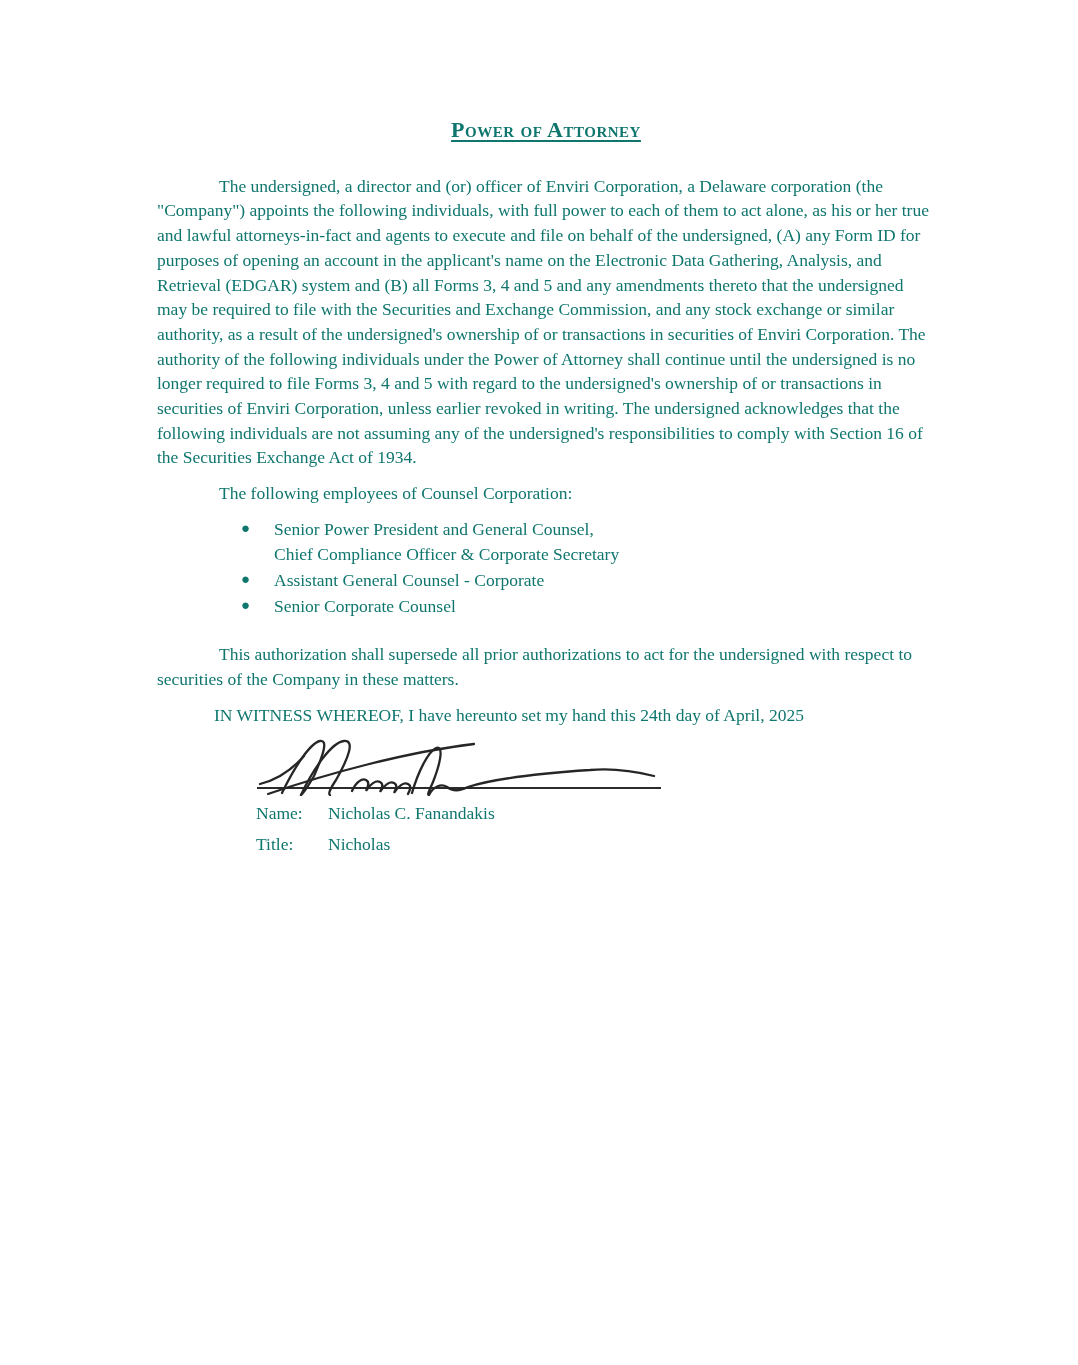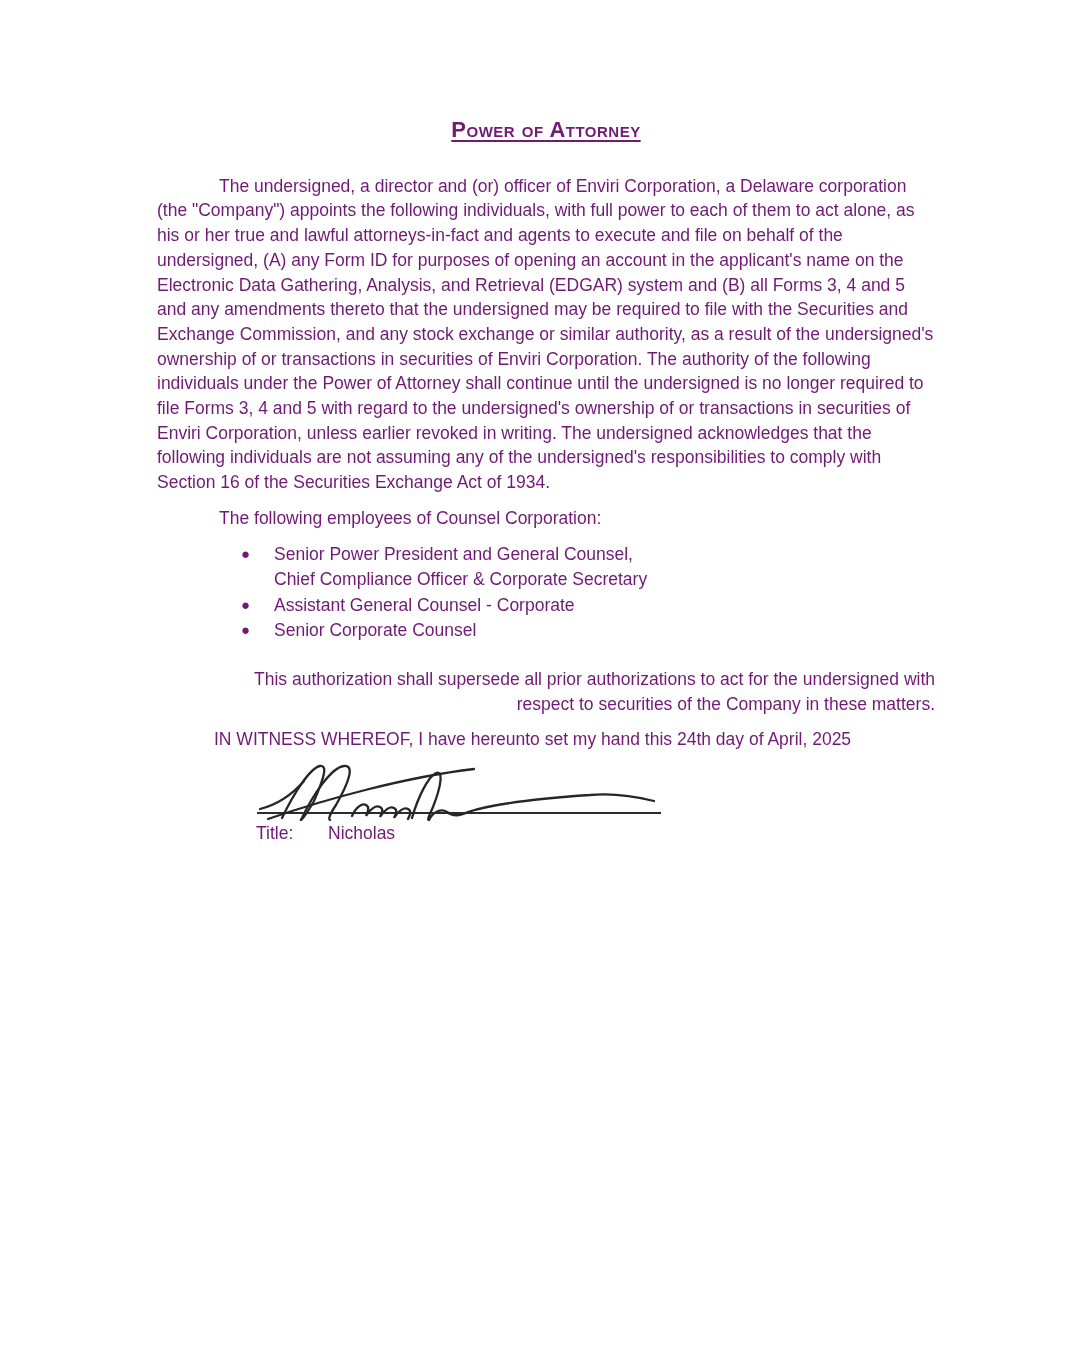--- a/index.html
+++ b/index.html
@@ -5,22 +5,22 @@
   html, body {
     margin: 0;
     padding: 0;
     background: #ffffff;
   }
   .page {
     position: relative;
     width: 1078px;
     height: 1053px;
     background: #ffffff;
-    font-family: Liberation Sans, sans-serif;
-    color: #701a75;
+    font-family: Liberation Serif, serif;
+    color: #0f766e;
     overflow: hidden;
   }
   .content {
     padding: 118px 132px 0 146px;
   }
   .doc-title {
     font-size: 22px;
     font-weight: bold;
     font-variant: small-caps;
     letter-spacing: 0.5px;
@@ -56,21 +56,20 @@
     padding-left: 128px;
   }
   ul.appointee-list li .bullet-dot {
     position: absolute;
     left: 95px;
     top: -1px;
     font-size: 15px;
   }
   .para-supersede {
     margin-bottom: 89px;
-    text-align: right;
   }
   .para-witness {
     text-indent: 57px;
     white-space: nowrap;
     margin-bottom: 6px;
   }
   .sig-area {
     margin-left: 110px;
     margin-top: 8px;
   }
@@ -136,20 +135,24 @@
             <path d="M4,46 C20,42 34,34 48,18"></path>
             <path d="M26,55 C38,30 54,5 64,3 C72,2 68,15 58,38 C51,50 47,56 45,57"></path>
             <path d="M45,57 C57,31 76,4 88,3 C99,2 93,19 80,42 C74,51 72,56 74,57"></path>
             <path d="M12,56 C70,36 150,14 218,6"></path>
             <path d="M96,53 C100,44 106,40 110,42 C114,44 112,49 110,53 C114,46 120,42 124,44 C128,46 126,50 124,54 C128,47 134,43 138,45 C142,47 140,51 138,55 C142,48 148,44 152,46 C156,48 154,52 152,56"></path>
             <path d="M156,55 C162,34 172,14 180,10 C187,7 186,21 177,44 C173,53 171,57 173,57 C177,49 185,45 191,49 C196,53 204,53 212,49 C236,41 290,35 334,32 C356,30 378,33 398,38"></path>
           </g>
         </svg>
       </div>
       <div class="sig-line"></div>
+      <div class="sig-row sig-row-name">
+        <span class="sig-label">Name:</span>
+        <span>Nicholas C. Fanandakis</span>
+      </div>
       <div class="sig-row sig-row-title">
         <span class="sig-label">Title:</span>
         <span>Nicholas</span>
       </div>
     </div>
 
   </div>
 </div>
 
 </body></html>

